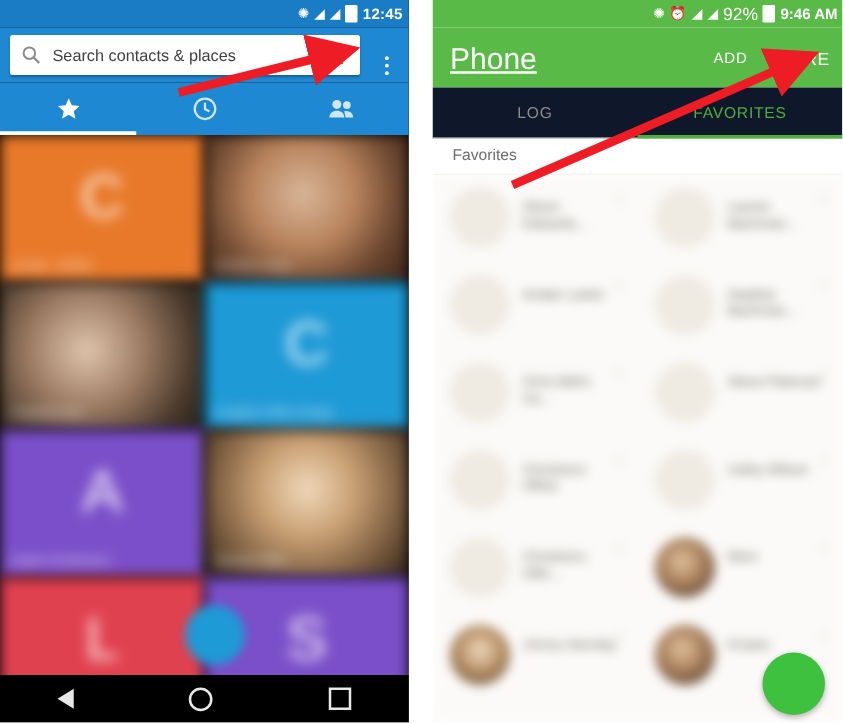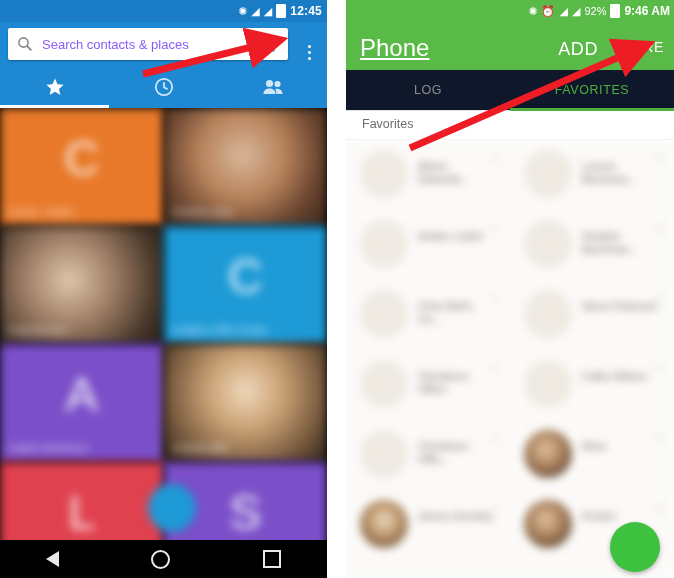--- a/index.html
+++ b/index.html
@@ -62,21 +62,21 @@
     border-radius: 2px;
     display: flex;
     align-items: center;
     box-shadow: 0 1px 2px rgba(0,0,0,0.3);
   }
   .search-icon-box {
     width: 34px; height: 32px;
     display: flex; align-items: center; justify-content: center;
   }
   .search-text {
-    color: #8b5cf6;
+    color: #404040;
     font-size: 13px;
     flex: 1;
   }
   .mic-box {
     width: 32px; height: 32px;
     display: flex; align-items: center; justify-content: center;
   }
   .overflow-left {
     position: absolute;
     right: 6px; top: 16px;
@@ -171,41 +171,41 @@
   }
   .sb-icons-right {
     position: absolute;
     right: 4px; top: 2px;
     display: flex;
     align-items: center;
     gap: 4px;
     font-size: 11px;
     line-height: 18px;
   }
-  .sb-batt-right { font-size: 11px; }
+  .sb-batt-right { font-size: 14px; }
   .sb-time-right { font-size: 12px; font-weight: bold; }
 
   .appbar-right {
     position: absolute;
     left: 0; top: 22px;
     width: 328px; height: 48px;
     background: #5aba47;
   }
   .app-title {
     position: absolute;
     left: 14px; top: 12px;
     color: #ffffff;
     font-size: 24px;
     text-decoration: underline;
   }
   .app-add {
     position: absolute;
     right: 76px; top: 17px;
     color: #ffffff;
-    font-size: 18px;
+    font-size: 12px;
     letter-spacing: 0.6px;
     margin-left: 28px;
   }
   .app-more {
     position: absolute;
     right: 10px; top: 17px;
     color: #ffffff;
     font-size: 14px;
     letter-spacing: 0.6px;
   }

